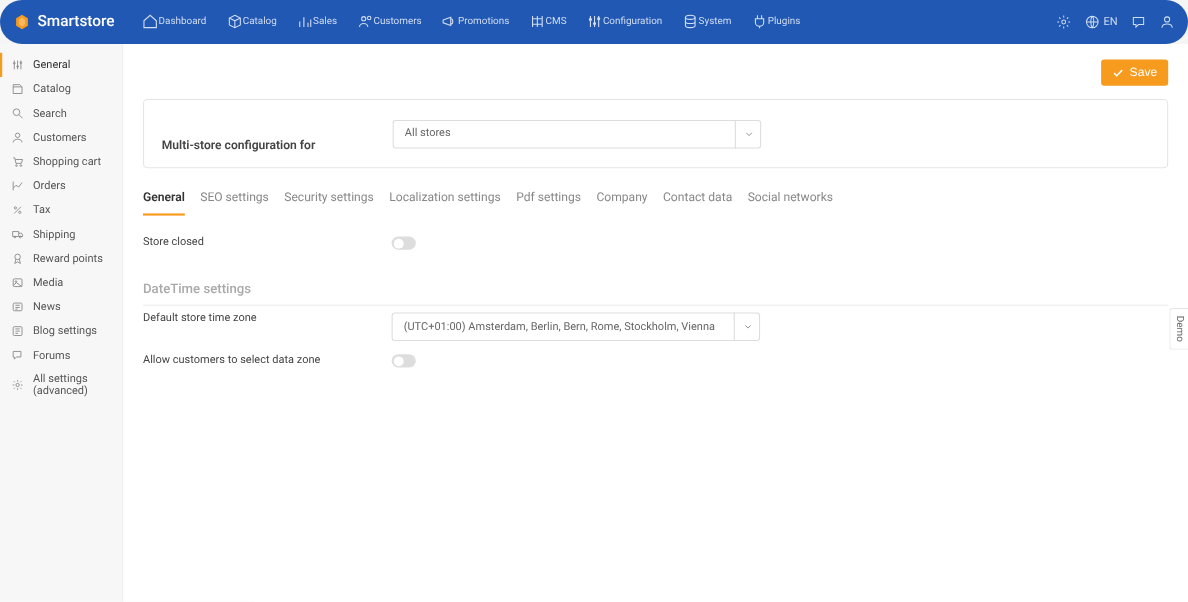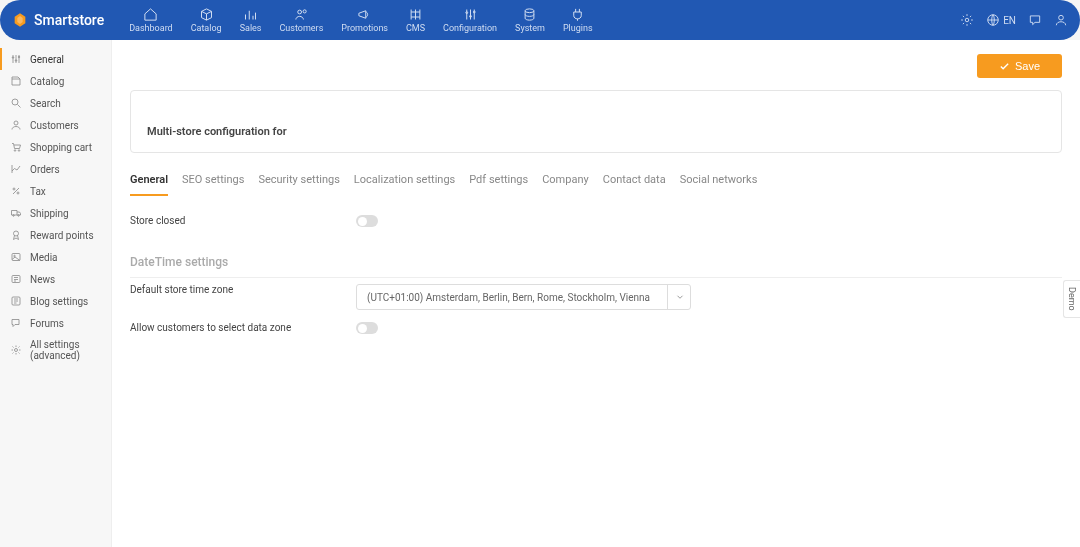--- a/index.html
+++ b/index.html
@@ -1,35 +1,35 @@
 <!DOCTYPE html>
 <html><head>
 <meta charset="utf-8">
 <style>
 * { box-sizing: border-box; margin: 0; padding: 0; }
 body { font-family: -apple-system, BlinkMacSystemFont, "Segoe UI", Roboto, Arial, sans-serif; font-size: 11px; color: #333; background: #f5f5f5; }
 .topbar { background: #2158b3; height: 40px; display: flex; align-items: center; padding: 0 12px; color: #fff; border-radius: 20px; }
 .logo { display: flex; align-items: center; gap: 6px; font-size: 14px; font-weight: 500; margin-right: 16px; }
 .logo-icon { width: 16px; height: 16px; }
 .topnav { display: flex; gap: 0; }
-.topnav-item { display: flex; flex-direction: column; align-items: center; justify-content: center; padding: 2px 9px; cursor: pointer; font-size: 9px; color: #d0ddf2; }
+.topnav-item { display: flex; flex-direction: row; align-items: center; justify-content: center; padding: 2px 9px; cursor: pointer; font-size: 9px; color: #d0ddf2; }
 .topnav-item svg { width: 15px; height: 15px; margin-bottom: 1px; }
 .topbar-right { margin-left: auto; display: flex; gap: 12px; align-items: center; color: #d0ddf2; }
 .topbar-right .ico { cursor: pointer; display: flex; align-items: center; gap: 3px; font-size: 10px; }
 .topbar-right svg { width: 14px; height: 14px; }
 .layout { display: flex; height: calc(100vh - 40px); }
 .sidebar { width: 112px; background: #f7f7f7; border-right: 1px solid #eee; padding-top: 8px; }
 .sidebar-item { display: flex; align-items: center; gap: 8px; padding: 5px 10px; cursor: pointer; font-size: 10px; color: #555; position: relative; }
 .sidebar-item.active { color: #333; }
 .sidebar-item.active::before { content: ""; position: absolute; left: 0; top: 0; bottom: 0; width: 2px; background: #f79b1f; }
 .sidebar-item svg { width: 12px; height: 12px; flex-shrink: 0; color: #888; }
 .main { flex: 1; background: #fff; padding: 14px 18px; overflow: auto; position: relative; }
 .page-header { display: flex; align-items: center; margin-bottom: 12px; }
 .page-title { font-size: 16px; font-weight: 600; color: #333; }
-.btn-save { margin-left: auto; background: #f79b1f; color: #fff; border: none; border-radius: 3px; padding: 6px 22px; font-size: 11px; cursor: pointer; display: flex; align-items: center; gap: 5px; }
+.btn-save { margin-left: auto; background: #f79b1f; color: #fff; border: none; border-radius: 3px; padding: 6px 10px; font-size: 11px; cursor: pointer; display: flex; align-items: center; gap: 5px; }
 .btn-save svg { width: 11px; height: 11px; }
 .card { border: 1px solid #e5e5e5; border-radius: 4px; padding: 14px 16px; margin-bottom: 16px; display: flex; align-items: center; }
 .card-label { width: 210px; font-size: 11px; font-weight: 600; color: #444; margin-top: 20px; }
 .select { flex: 0 0 335px; position: relative; }
 .select-input { width: 100%; border: 1px solid #ddd; border-radius: 3px; padding: 5px 28px 5px 10px; font-size: 10px; color: #666; background: #fff; cursor: pointer; display: flex; align-items: center; height: 26px; }
 .select-chevron { position: absolute; right: 0; top: 0; bottom: 0; width: 24px; border-left: 1px solid #ddd; display: flex; align-items: center; justify-content: center; color: #888; pointer-events: none; }
 .select-chevron svg { width: 10px; height: 10px; }
 .tabs { display: flex; gap: 14px; border-bottom: 1px solid transparent; margin-bottom: 12px; }
 .tab { padding: 4px 0 8px; font-size: 11px; color: #888; cursor: pointer; }
 .tab.active { color: #333; font-weight: 600; border-bottom: 2px solid #f79b1f; }
@@ -251,20 +251,30 @@
       <button class="btn-save">
           <svg viewBox="0 0 24 24" fill="none" stroke="currentColor" stroke-width="3">
             <path d="M4 12 L9 17 L20 6"></path>
           </svg>
           <span>Save</span>
         </button>
     </div>
 
     <div class="card">
       <div class="card-label">Multi-store configuration for</div>
+      <div class="select">
+        <div class="select-input">
+            <span>All stores</span>
+          </div>
+        <div class="select-chevron">
+            <svg viewBox="0 0 24 24" fill="none" stroke="currentColor" stroke-width="2">
+              <path d="M6 9 L12 15 L18 9"></path>
+            </svg>
+          </div>
+      </div>
     </div>
 
     <div class="tabs">
       <div class="tab active">General</div>
       <div class="tab">SEO settings</div>
       <div class="tab">Security settings</div>
       <div class="tab">Localization settings</div>
       <div class="tab">Pdf settings</div>
       <div class="tab">Company</div>
       <div class="tab">Contact data</div>

